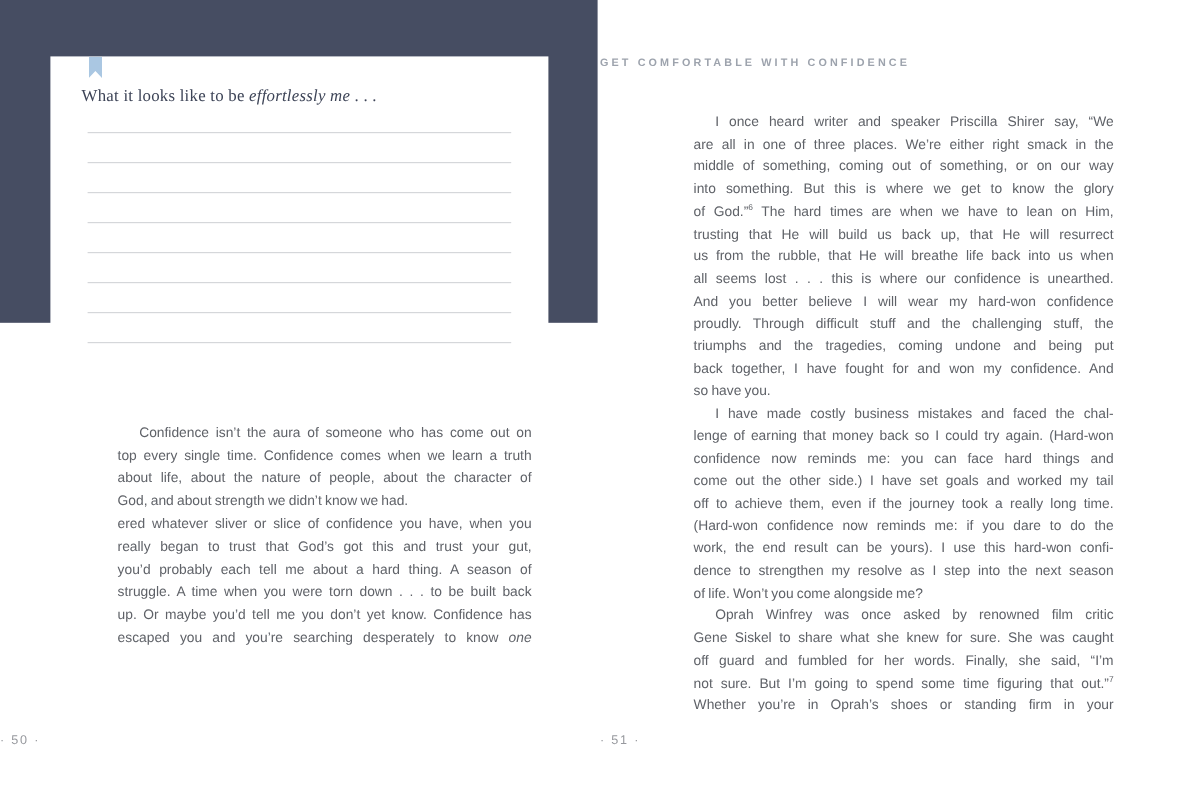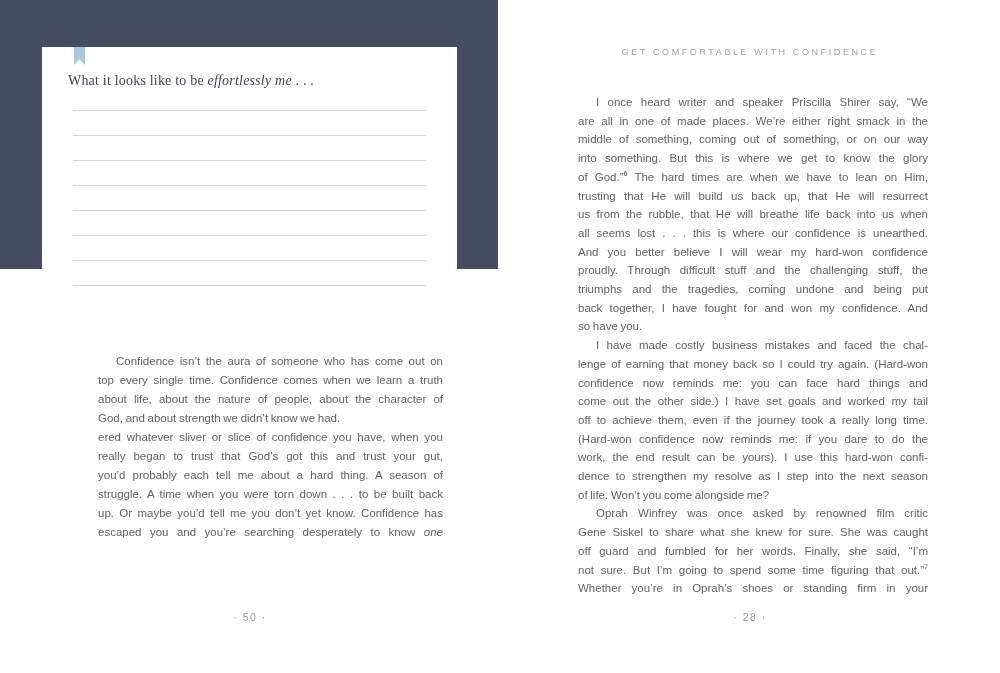--- a/index.html
+++ b/index.html
@@ -26,36 +26,36 @@
     position: absolute; left: 26px; top: 26px;
     font-family: "Liberation Serif", "DejaVu Serif", serif;
     font-size: 14px; letter-spacing: 0.2px;
     color: var(--title-text, #3d4457);
   }
   .card-title .it { font-style: italic; }
   .rules { position: absolute; left: 31px; right: 31px; top: 39px; }
   .rule { height: 24px; border-bottom: 1px solid var(--rule-line, #d5d7da); }
   .running-head {
     position: absolute; left: 500px; top: 47px; width: 500px;
-    text-align: center; font-size: 9px; font-weight: normal;
+    font-size: 9px; font-weight: bold;
     letter-spacing: 2.6px; color: var(--header-text, #9da3ad);
   }
   .body-text {
     position: absolute; color: var(--body-text, #5f6268);
     font-size: 11.5px; word-spacing: -0.5px;
   }
   .left-text  { left: 66px;  top: 352px; width: 345px; line-height: 19px; margin-left: 32px; }
   .right-text { left: 578px; top: 77px;  width: 350px; line-height: 18.7px; margin-top: 16px; }
   .tline { text-align: justify; text-align-last: justify; }
   .tline.plast { text-align-last: left; }
   .tline.first { text-indent: 18px; }
   .it { font-style: italic; }
   .sup { font-size: 7px; vertical-align: super; line-height: 0; }
   .pagenum {
-    position: absolute; top: 611px; width: 500px; text-align: center;
+    position: absolute; top: 611px; width: 500px; text-align: left;
     font-size: 10.5px; letter-spacing: 1.5px; color: var(--page-number, #97999e);
   }
   .left-num { left: 0; }
   .right-num { left: 500px; }
 </style>
 </head>
 <body>
 
 <div class="spread">
 
@@ -90,21 +90,21 @@
         <div class="tline"><span>up. Or maybe you’d tell me you don’t yet know. Confidence has</span></div>
         <div class="tline"><span>escaped you and you’re searching desperately to know </span><span class="it">one</span></div>
       </div>
     <div class="pagenum left-num">· 50 ·</div>
   </div>
 
   <div class="page">
     <div class="running-head">GET COMFORTABLE WITH CONFIDENCE</div>
     <div class="body-text right-text" id="right-text">
         <div class="tline first"><span>I once heard writer and speaker Priscilla Shirer say, “We</span></div>
-        <div class="tline"><span>are all in one of made places. We’re either right smack in the</span></div>
+        <div class="tline"><span>are all in one of three places. We’re either right smack in the</span></div>
         <div class="tline"><span>middle of something, coming out of something, or on our way</span></div>
         <div class="tline"><span>into something. But this is where we get to know the glory</span></div>
         <div class="tline"><span>of God.”</span><span class="sup">6</span><span> The hard times are when we have to lean on Him,</span></div>
         <div class="tline"><span>trusting that He will build us back up, that He will resurrect</span></div>
         <div class="tline"><span>us from the rubble, that He will breathe life back into us when</span></div>
         <div class="tline"><span>all seems lost . . . this is where our confidence is unearthed.</span></div>
         <div class="tline"><span>And you better believe I will wear my hard-won confidence</span></div>
         <div class="tline"><span>proudly. Through difficult stuff and the challenging stuff, the</span></div>
         <div class="tline"><span>triumphs and the tragedies, coming undone and being put</span></div>
         <div class="tline"><span>back together, I have fought for and won my confidence. And</span></div>
@@ -117,16 +117,16 @@
         <div class="tline"><span>(Hard-won confidence now reminds me: if you dare to do the</span></div>
         <div class="tline"><span>work, the end result can be yours). I use this hard-won confi-</span></div>
         <div class="tline"><span>dence to strengthen my resolve as I step into the next season</span></div>
         <div class="tline plast"><span>of life. Won’t you come alongside me?</span></div>
         <div class="tline first"><span>Oprah Winfrey was once asked by renowned film critic</span></div>
         <div class="tline"><span>Gene Siskel to share what she knew for sure. She was caught</span></div>
         <div class="tline"><span>off guard and fumbled for her words. Finally, she said, “I’m</span></div>
         <div class="tline"><span>not sure. But I’m going to spend some time figuring that out.”</span><span class="sup">7</span></div>
         <div class="tline"><span>Whether you’re in Oprah’s shoes or standing firm in your</span></div>
       </div>
-    <div class="pagenum right-num">· 28 ·</div>
+    <div class="pagenum right-num">· 51 ·</div>
   </div>
 
 </div>
 
 </body></html>

